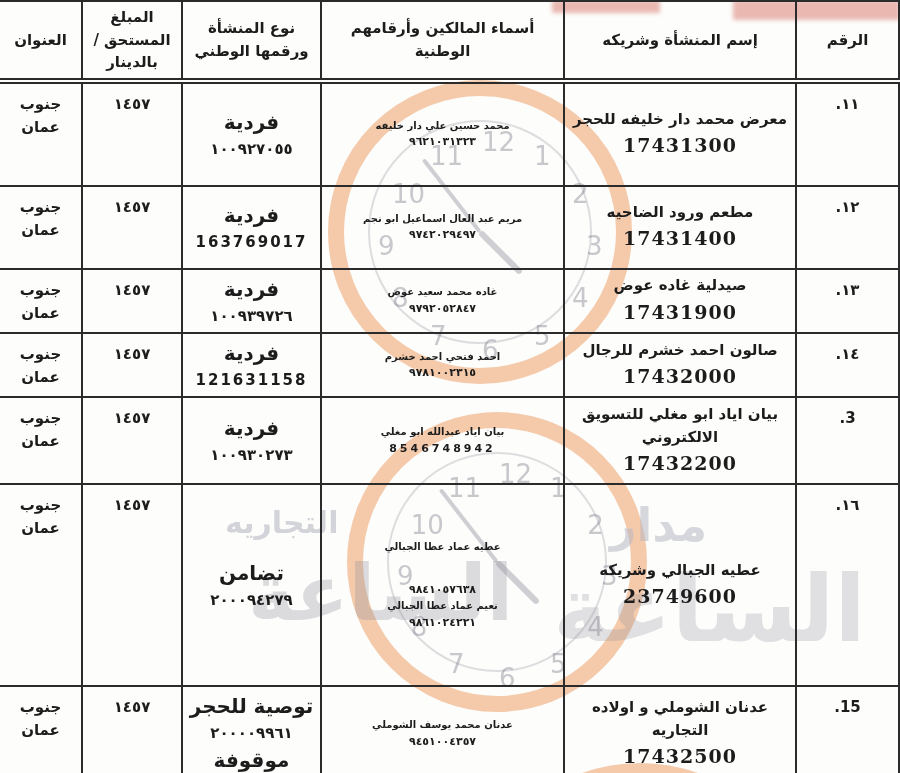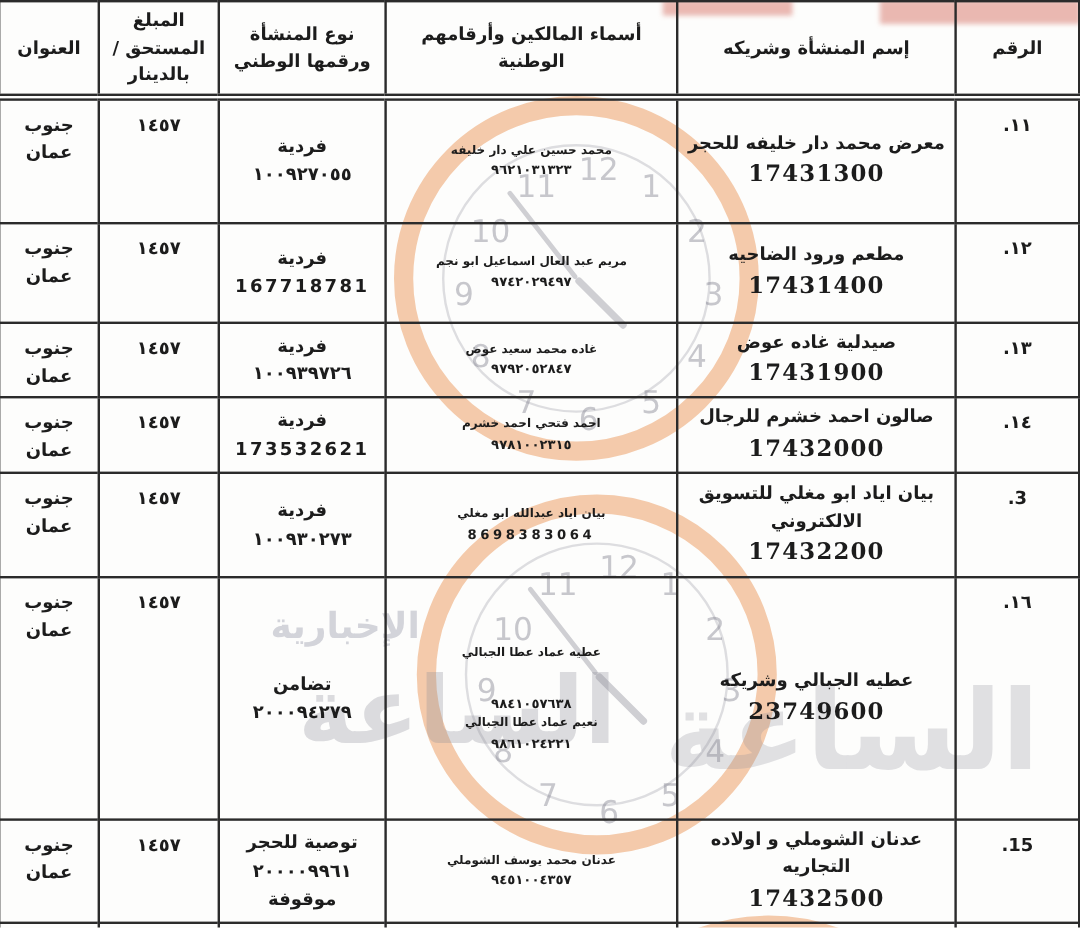--- a/index.html
+++ b/index.html
@@ -43,21 +43,21 @@
   thead th{height:78px;font-size:15px;line-height:1.5;border-bottom:6px double #2b2b2b;}
   tr.h-r11{height:105px;} tr.h-r12{height:83px;} tr.h-r13{height:62px;}
   tr.h-r14{height:63px;}  tr.h-r15{height:87px;} tr.h-r16{height:202px;}
   tr.h-r17{height:82px;}  tr.h-stub{height:11px;}
   td.cell-number,td.cell-amount,td.cell-address{vertical-align:top;padding-top:9px;}
   .est-name{font-size:15px;}
   .est-num{font-family:"DejaVu Serif",serif;font-size:19px;letter-spacing:1px;direction:ltr;}
   .owner-name{font-size:10px;}
   .owner-id{letter-spacing:3px;font-size:11px;}
   .gap-lg{margin-top:26px;}
-  .type-label{font-size:15px;text-align:center;}
+  .type-label{font-size:20px;text-align:center;}
   .type-num{letter-spacing:2px;font-size:15px;}
 </style>
 </head>
 <body>
 
 <div id="watermark-layer">
     <div class="clock" style="left: 328px; top: 80px; width: 304px; height: 304px;">
       <div class="clock-face"></div>
       <span class="clock-num" style="left: 138px; top: 31px;">12</span>
       <span class="clock-num" style="left: 190px; top: 44.9334px;">1</span>
@@ -85,21 +85,22 @@
       <span class="clock-num" style="left: 136px; top: 235px;">6</span>
       <span class="clock-num" style="left: 85px; top: 221.335px;">7</span>
       <span class="clock-num" style="left: 47.6654px; top: 184px;">8</span>
       <span class="clock-num" style="left: 34px; top: 133px;">9</span>
       <span class="clock-num" style="left: 47.6654px; top: 82px;">10</span>
       <span class="clock-num" style="left: 85px; top: 44.6654px;">11</span>
       <div class="hand hour"></div>
       <div class="hand minute"></div>
     </div>
     <div class="clock" style="left: 468px; top: 763px; width: 344px; height: 344px;"></div>
-    <span class="ghost-word" style="left: 225px; top: 505px; font-size: 30px; opacity: 0.6; color: rgb(184, 185, 196);">الإخبارية</span>
+    <span class="ghost-word" style="left: 225px; top: 505px; font-size: 30px; opacity: 0.6; color: rgb(184, 185, 196);">التجاريه</span>
+    <span class="ghost-word" style="left: 610px; top: 498px; font-size: 46px; opacity: 0.55; color: rgb(184, 185, 196);">مدار</span>
     <span class="ghost-word" style="left: 248px; top: 548px; font-size: 78px; opacity: 0.3; color: rgb(143, 143, 154);">الساعة</span>
     <span class="ghost-word" style="left: 553px; top: 556px; font-size: 92px; opacity: 0.26; color: rgb(143, 143, 154);">الساعة</span>
     <div class="red-mark" style="left: 552px; top: 0px; width: 108px; height: 13px;"></div>
     <div class="red-mark" style="left: 733px; top: 0px; width: 167px; height: 20px;"></div>
   </div>
 
 <table>
   <colgroup>
     <col class="c-number">
       <col class="c-name">
@@ -143,21 +144,21 @@
       <td>
         <div class="est-name">مطعم ورود الضاحيه</div>
         <div class="est-num">17431400</div>
       </td>
       <td>
         <div class="owner-name">مريم عبد العال اسماعيل ابو نجم</div>
         <div class="owner-id">٩٧٤٢٠٢٩٤٩٧</div>
       </td>
       <td>
         <div class="type-label">فردية</div>
-        <div class="type-num">167718781</div>
+        <div class="type-num">163769017</div>
       </td>
       <td class="cell-amount">١٤٥٧</td>
       <td class="cell-address">جنوب عمان</td>
     </tr>
 
     <tr class="h-r13">
       <td class="cell-number">١٣.</td>
       <td>
         <div class="est-name">صيدلية غاده عوض</div>
         <div class="est-num">17431900</div>
@@ -179,35 +180,35 @@
       <td>
         <div class="est-name">صالون احمد خشرم للرجال</div>
         <div class="est-num">17432000</div>
       </td>
       <td>
         <div class="owner-name">احمد فتحي احمد خشرم</div>
         <div class="owner-id">٩٧٨١٠٠٢٣١٥</div>
       </td>
       <td>
         <div class="type-label">فردية</div>
-        <div class="type-num">173532621</div>
+        <div class="type-num">121631158</div>
       </td>
       <td class="cell-amount">١٤٥٧</td>
       <td class="cell-address">جنوب عمان</td>
     </tr>
 
     <tr class="h-r15">
       <td class="cell-number">3.</td>
       <td>
         <div class="est-name">بيان اياد ابو مغلي للتسويق الالكتروني</div>
         <div class="est-num">17432200</div>
       </td>
       <td>
         <div class="owner-name">بيان اياد عبدالله ابو مغلي</div>
-        <div class="owner-id">8698383064</div>
+        <div class="owner-id">8546748942</div>
       </td>
       <td>
         <div class="type-label">فردية</div>
         <div class="type-num">١٠٠٩٣٠٢٧٣</div>
       </td>
       <td class="cell-amount">١٤٥٧</td>
       <td class="cell-address">جنوب عمان</td>
     </tr>
 
     <tr class="h-r16">

